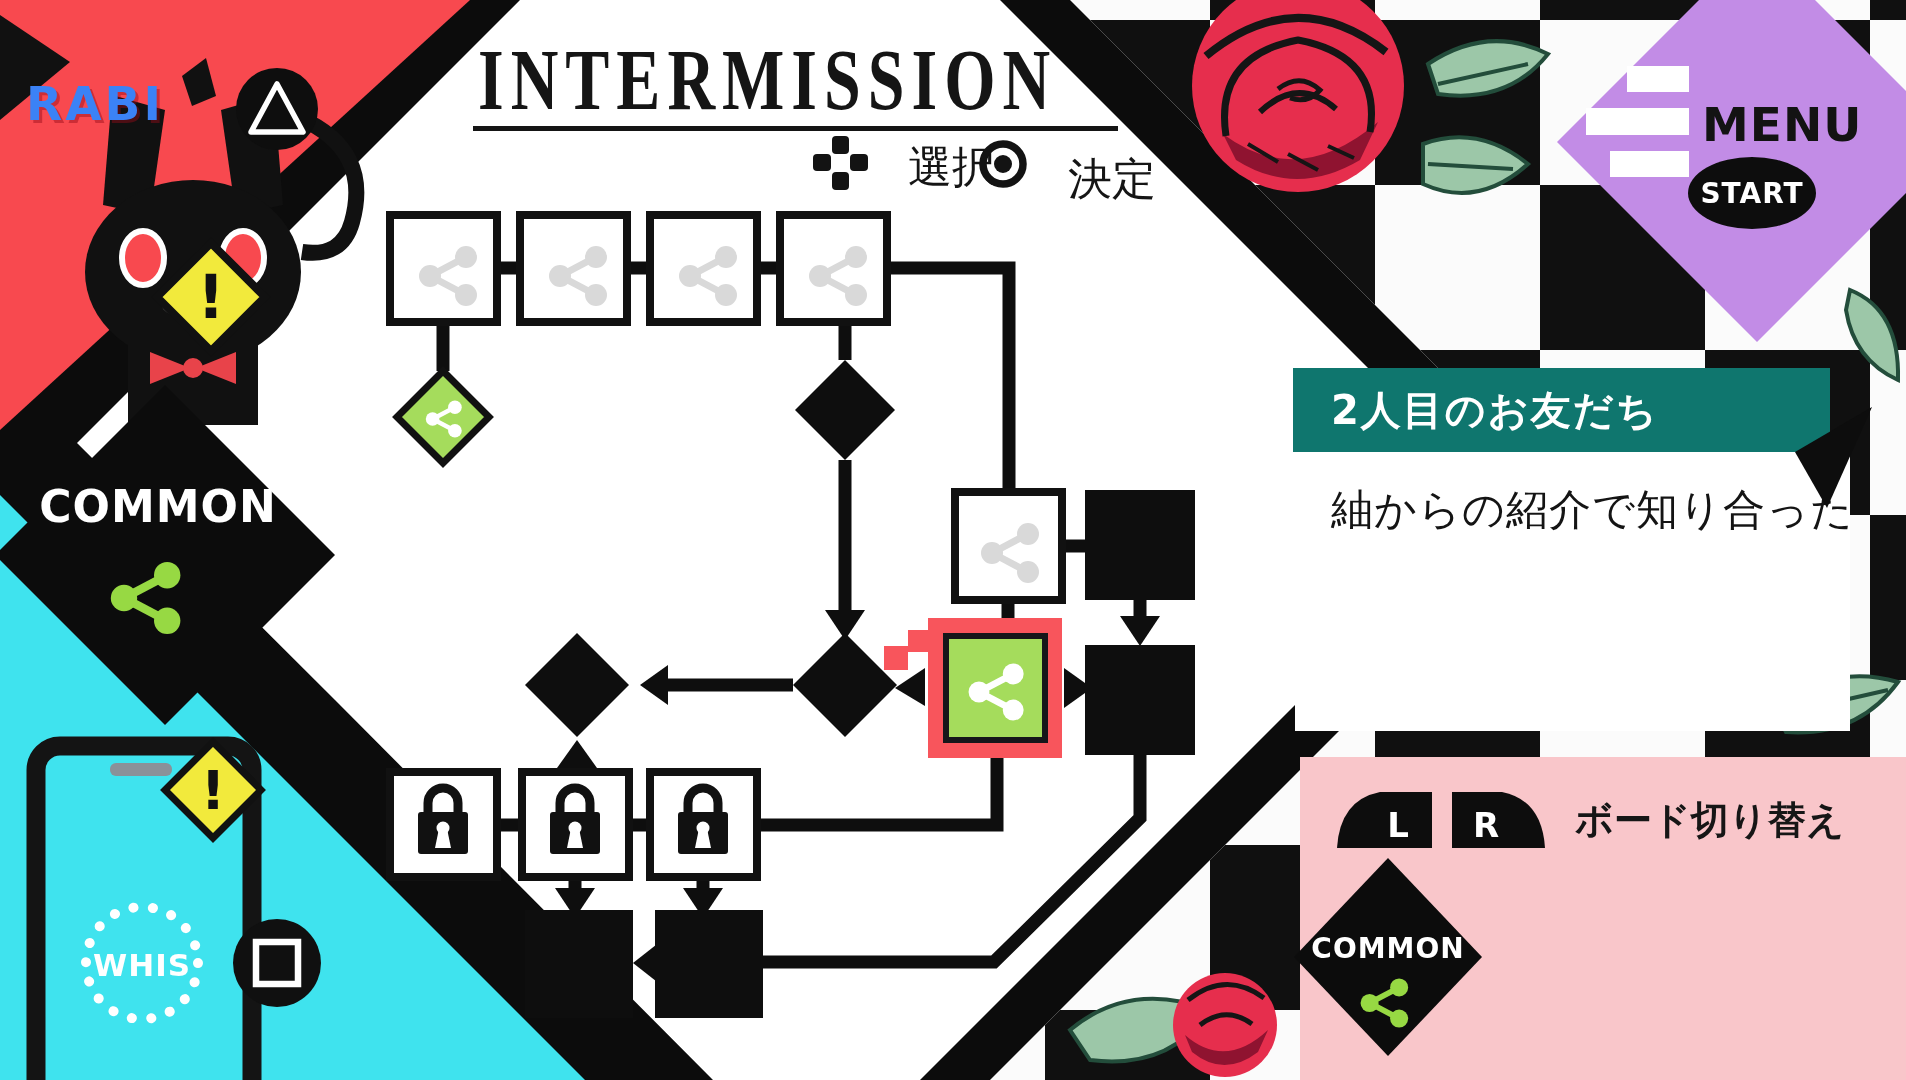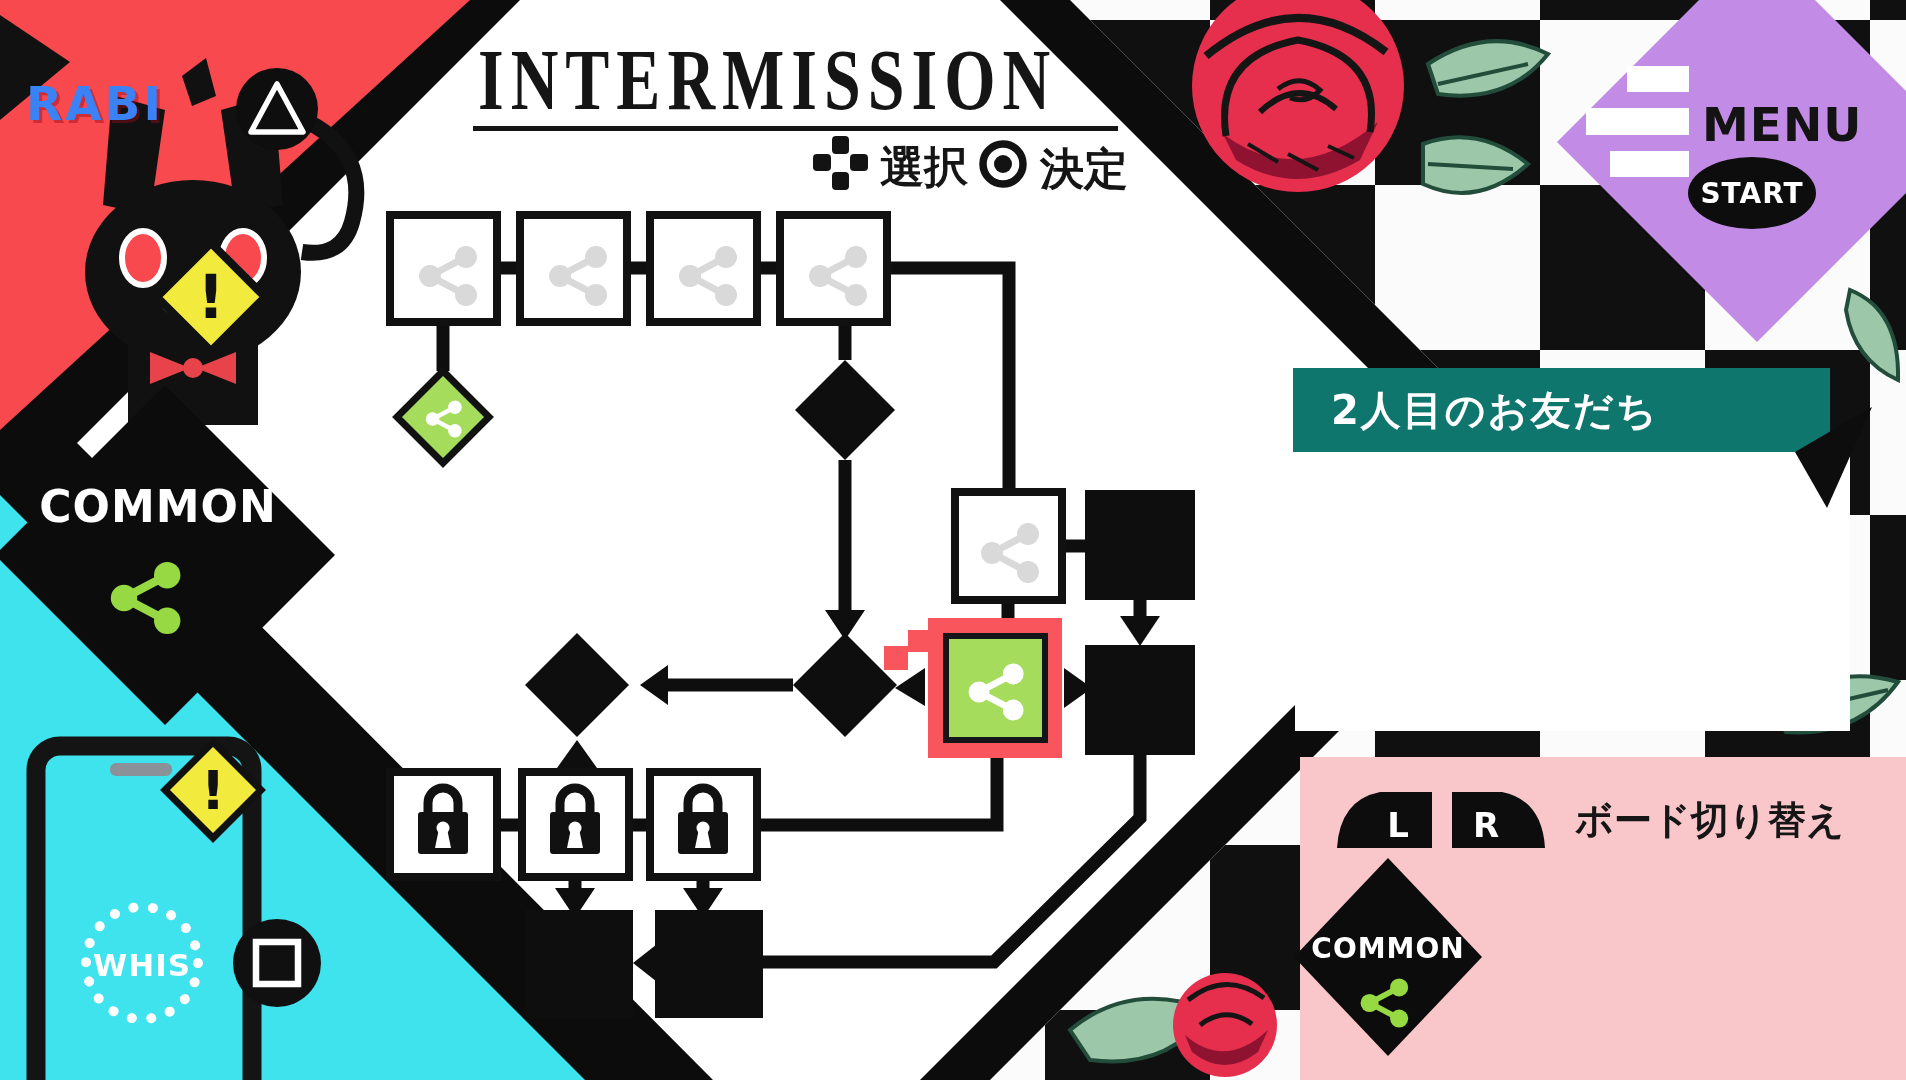--- a/index.html
+++ b/index.html
@@ -17,21 +17,21 @@
     clip-path:polygon(0 0,520px 0,77px 443px,335px 700px,713px 1080px,0 1080px);}
   #red-corner{left:0;top:0;width:1906px;height:1080px;background:#f8494f;
     clip-path:polygon(0 0,470px 0,0 430px);}
   #cyan-corner{left:0;top:0;width:1906px;height:1080px;background:#3fe3ee;
     clip-path:polygon(0 495px,585px 1080px,0 1080px);}
   .title{left:478px;top:30px;font-family:"Liberation Serif","DejaVu Serif",serif;
     font-size:66px;font-weight:600;letter-spacing:7px;color:#151515;
     transform:scaleY(1.32);transform-origin:top left;white-space:nowrap;}
   .title-underline{left:473px;top:126px;width:645px;height:5px;background:#151515;}
   .jp{color:#161616;}
-  .ctrl-label{font-size:44px;font-weight:700;color:#151515;white-space:nowrap;}
+  .ctrl-label{font-size:44px;font-weight:400;color:#151515;white-space:nowrap;margin-left:28px;}
   .rabi-label{left:26px;top:76px;font-size:47px;font-weight:800;color:#3b82f6;
     letter-spacing:3px;text-shadow:3px 3px 0 rgba(150,10,25,.45);}
   .bubble-header{left:1293px;top:368px;width:537px;height:84px;background:#0f766e;
     display:flex;align-items:center;}
   .bubble-header span{color:#fff;font-size:40px;font-weight:700;padding-left:38px;letter-spacing:2px;}
   .bubble-body{left:1295px;top:452px;width:555px;height:279px;background:#ffffff;box-sizing:border-box;
     padding:14px 0 0 36px;}
   .bubble-line{font-size:42px;line-height:88px;color:#141414;letter-spacing:1px;white-space:nowrap;}
   .pink-panel{left:1300px;top:757px;width:606px;height:323px;background:#f9c6ca;}
   .board-hint{left:1575px;top:795px;font-size:38px;font-weight:700;color:#161616;white-space:nowrap;}
@@ -147,21 +147,21 @@
         <rect x="24" y="38" width="17" height="18" rx="4"></rect>
       <rect x="5" y="20" width="18" height="17" rx="4"></rect>
         <rect x="42" y="20" width="18" height="17" rx="4"></rect>
     </g>
   </svg>
   <div class="abs ctrl-label jp" style="left:880px;top:138px">選択</div>
   <svg class="abs" style="left:975px;top:136px" width="56" height="56">
     <circle cx="28" cy="28" r="20" fill="none" stroke="#131313" stroke-width="7.5"></circle>
     <circle cx="28" cy="28" r="9" fill="#131313"></circle>
   </svg>
-  <div class="abs ctrl-label jp" style="left:1040px;top:140px">決定</div>
+  <div class="abs ctrl-label jp" style="left:1040px;top:150px">決定</div>
 
   <svg class="abs" style="left:370px;top:190px" width="840" height="840" viewBox="370 190 840 840">
     <defs>
       <g id="share">
           <line x1="-20" y1="0" x2="16" y2="-19" stroke="currentColor" stroke-width="7"></line>
         <line x1="-20" y1="0" x2="16" y2="19" stroke="currentColor" stroke-width="7"></line>
         <circle cx="-20" cy="0" r="11" fill="currentColor"></circle>
           <circle cx="16" cy="-19" r="11" fill="currentColor"></circle>
           <circle cx="16" cy="19" r="11" fill="currentColor"></circle>
         </g>
@@ -268,20 +268,21 @@
     <g>
       <ellipse cx="212" cy="253" rx="64" ry="36" fill="#0d0d0d"></ellipse>
       <text x="212" y="263" font-size="28" font-weight="700" fill="#fff" text-anchor="middle" letter-spacing="1">START</text>
     </g>
   </svg>
 
   <div class="abs bubble-header">
     <span class="jp" style="color:#fff">2人目のお友だち</span>
   </div>
   <div class="abs bubble-body">
+    <div class="bubble-line">紬からの紹介で知り合った</div>
   </div>
   <svg class="abs" style="left:1780px;top:400px" width="100" height="115">
     <polygon points="15,52 92,7 47,108" fill="#0d0d0d"></polygon>
   </svg>
 
   <div class="abs pink-panel"></div>
   <svg class="abs" style="left:1320px;top:780px" width="250" height="80">
     <g>
       <path d="M17,68 Q20,20 60,12 L112,12 L112,68 Z" fill="#0d0d0d"></path>
       <text x="78" y="57" font-size="34" font-weight="800" fill="#fff" text-anchor="middle">L</text>

